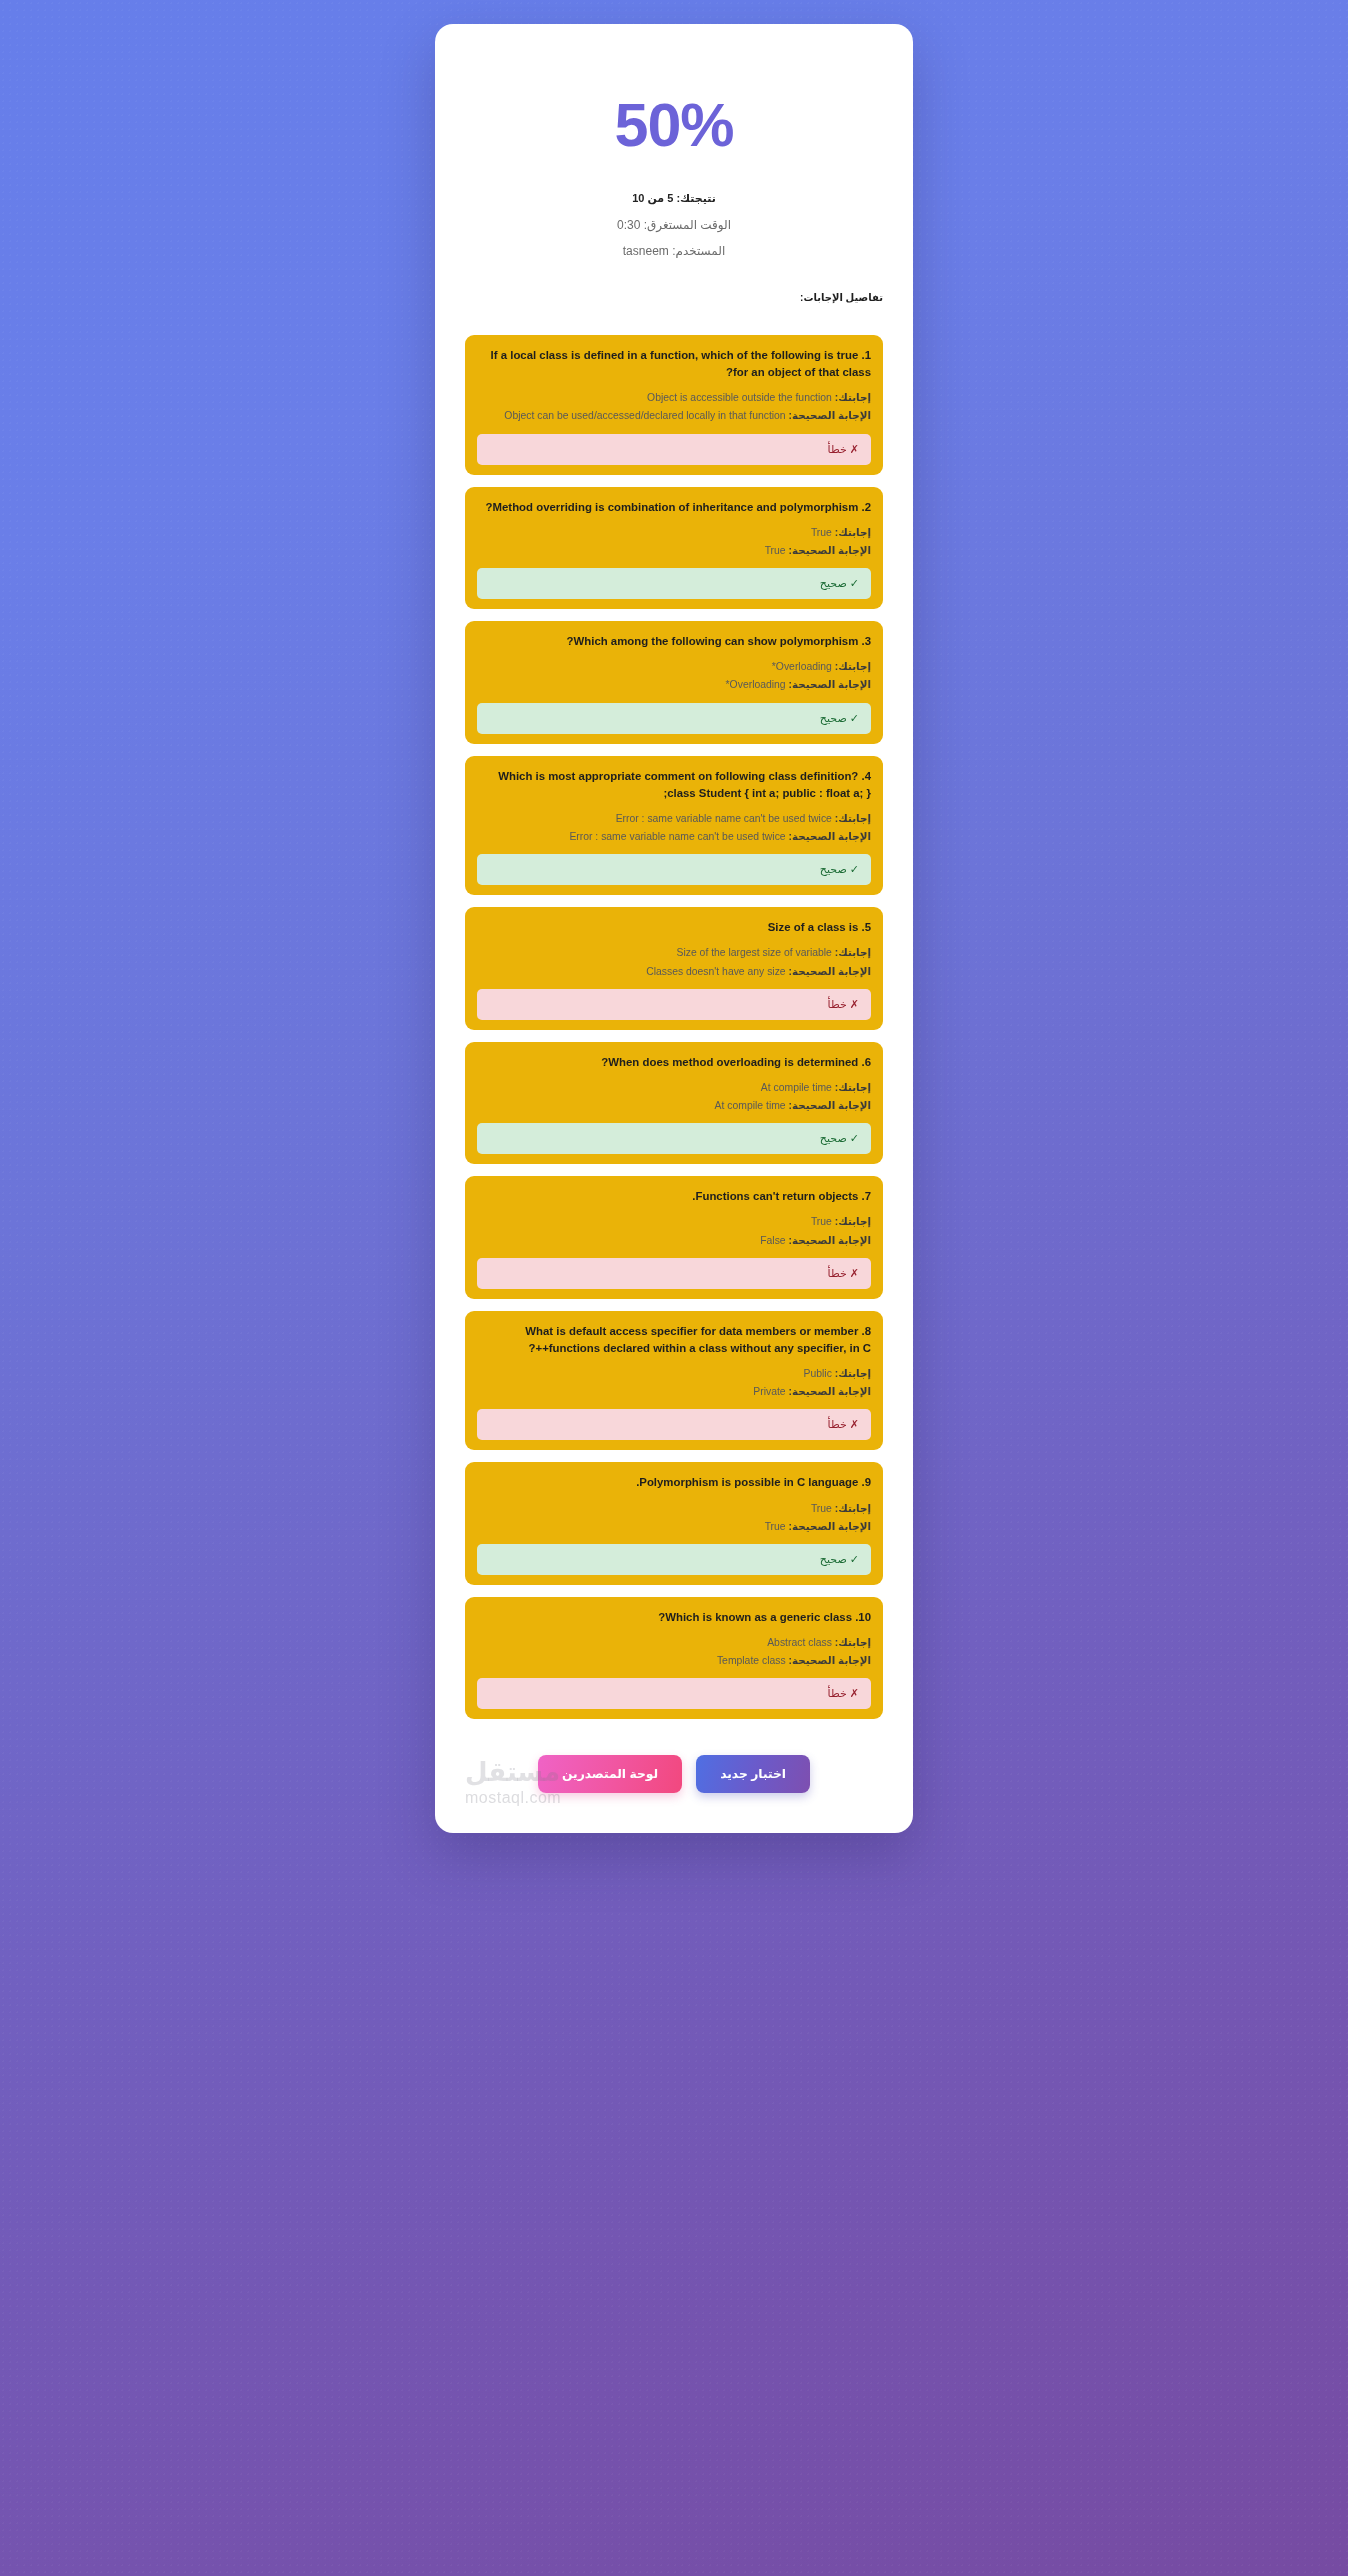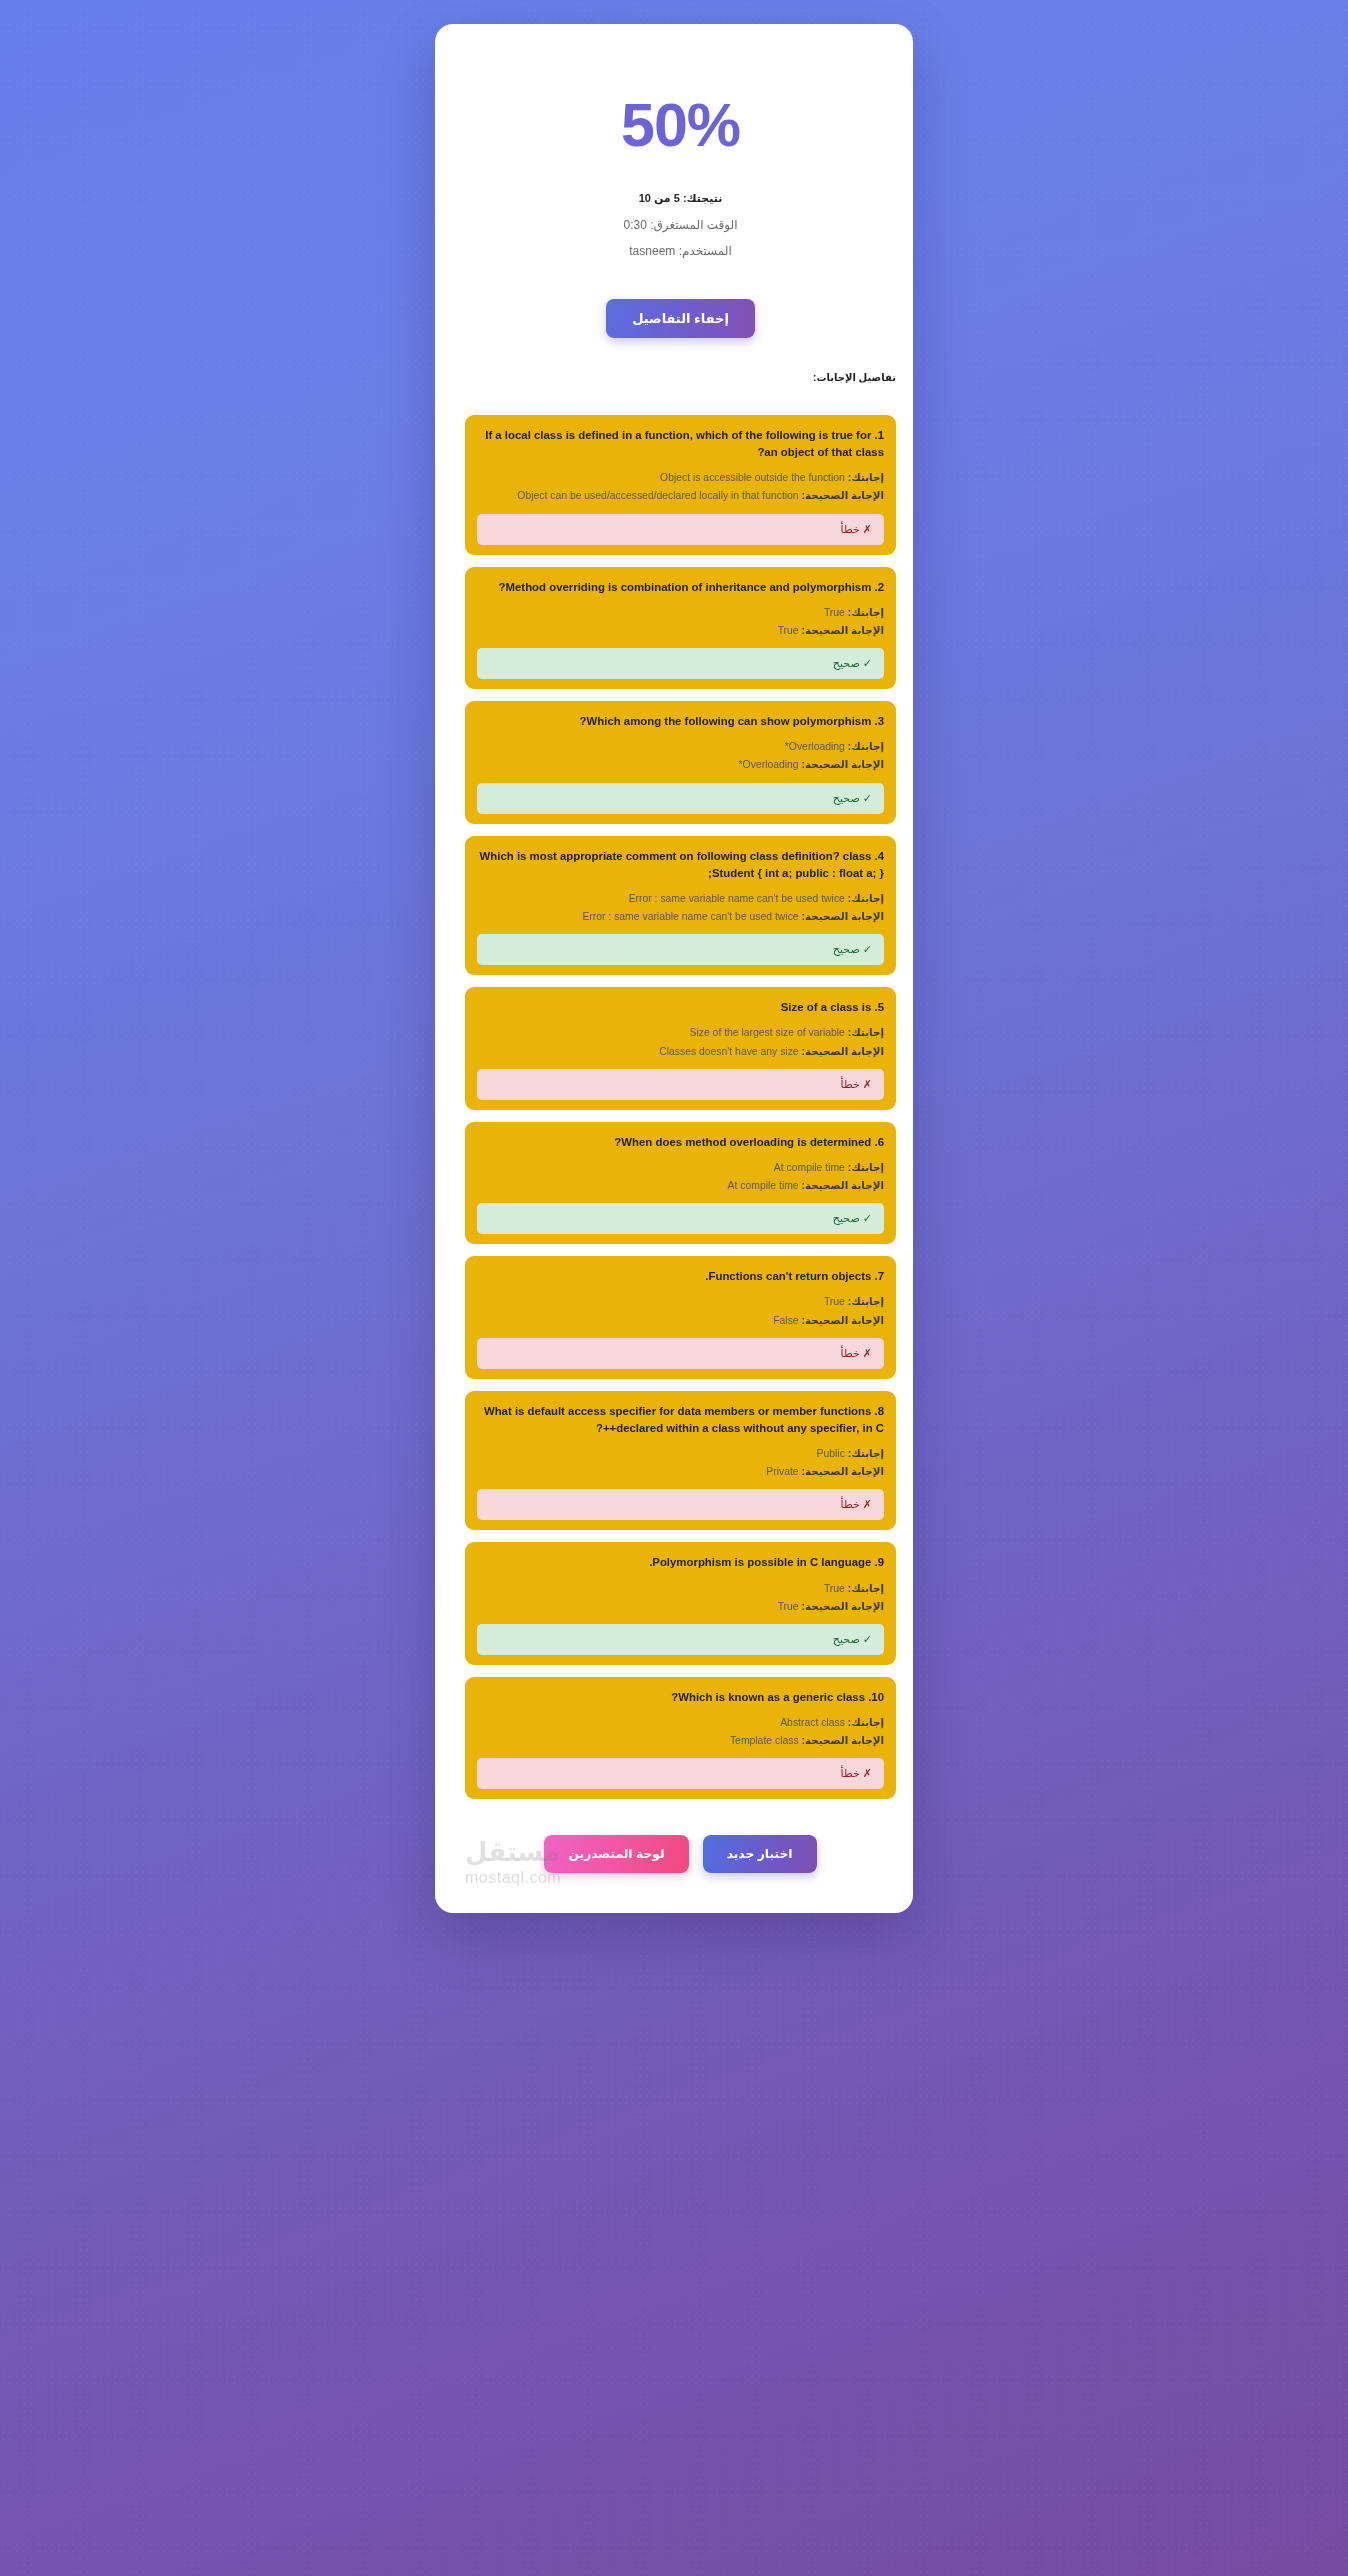--- a/index.html
+++ b/index.html
@@ -30,21 +30,21 @@
     background-size: 7px 7px;
   }
 
   .card-shell {
     width: 478px;
     margin-top: 24px;
     margin-bottom: 26px;
     background: #ffffff;
     border-radius: 18px;
     box-shadow: 0 22px 54px rgba(40, 30, 90, 0.28);
-    padding: 39px 17px 26px 30px;
+    padding: 39px 30px 26px 30px;
     position: relative;
     z-index: 2;
   }
 
   
   .result-header {
     text-align: center;
     padding-top: 32px;
   }
 
@@ -215,23 +215,20 @@
 
 <div class="card-shell">
 
   <div class="result-header">
     <div class="score-percent">50%</div>
     <div class="score-line">نتيجتك: 5 من 10</div>
     <div class="time-line">الوقت المستغرق: 0:30</div>
     <div class="user-line">المستخدم: tasneem</div>
   </div>
 
-  <div class="toggle-wrap">
-    <button class="toggle-details-btn">إخفاء التفاصيل</button>
-  </div>
 
   <div class="details-title">تفاصيل الإجابات:</div>
 
   <div class="q-list">
 
     <div class="q-card">
       <div class="q-text">1. If a local class is defined in a function, which of the following is true for an object of that class?</div>
       <div class="q-answer-row">
         <span class="lbl">إجابتك:</span>
         <span>Object is accessible outside the function</span>

